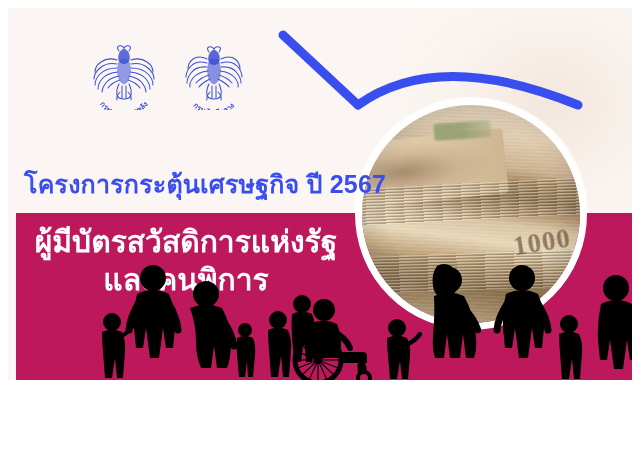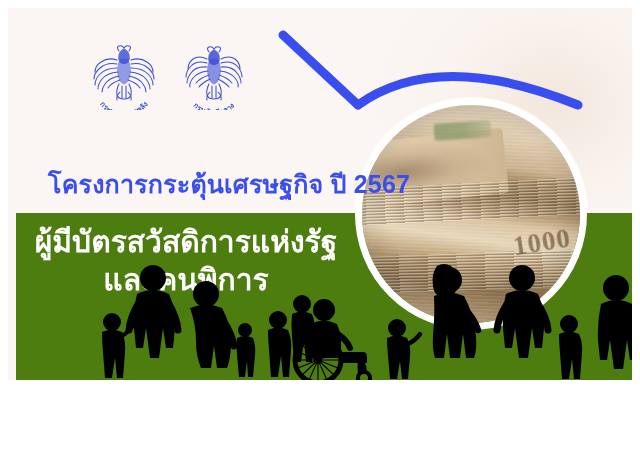--- a/index.html
+++ b/index.html
@@ -172,31 +172,30 @@
   .headline {
     position: absolute;
     left: 16px;
     top: 164px;
     font-size: 25px;
     font-weight: 700;
     color: #3a4ef0;
     white-space: nowrap;
     letter-spacing: .2px;
     line-height: 1;
-    margin-left: 24px;
   }
 
   
   .blue-panel {
     position: absolute;
     left: 8px;
     top: 205px;
     width: 624px;
     height: 175px;
-    background: #4d7c0f;
+    background: #be185d;
     overflow: hidden;
   }
 
   .subtitle {
     position: absolute;
     left: 0;
     top: 10px;
     width: 340px;
     text-align: center;
     color: #ffffff;

